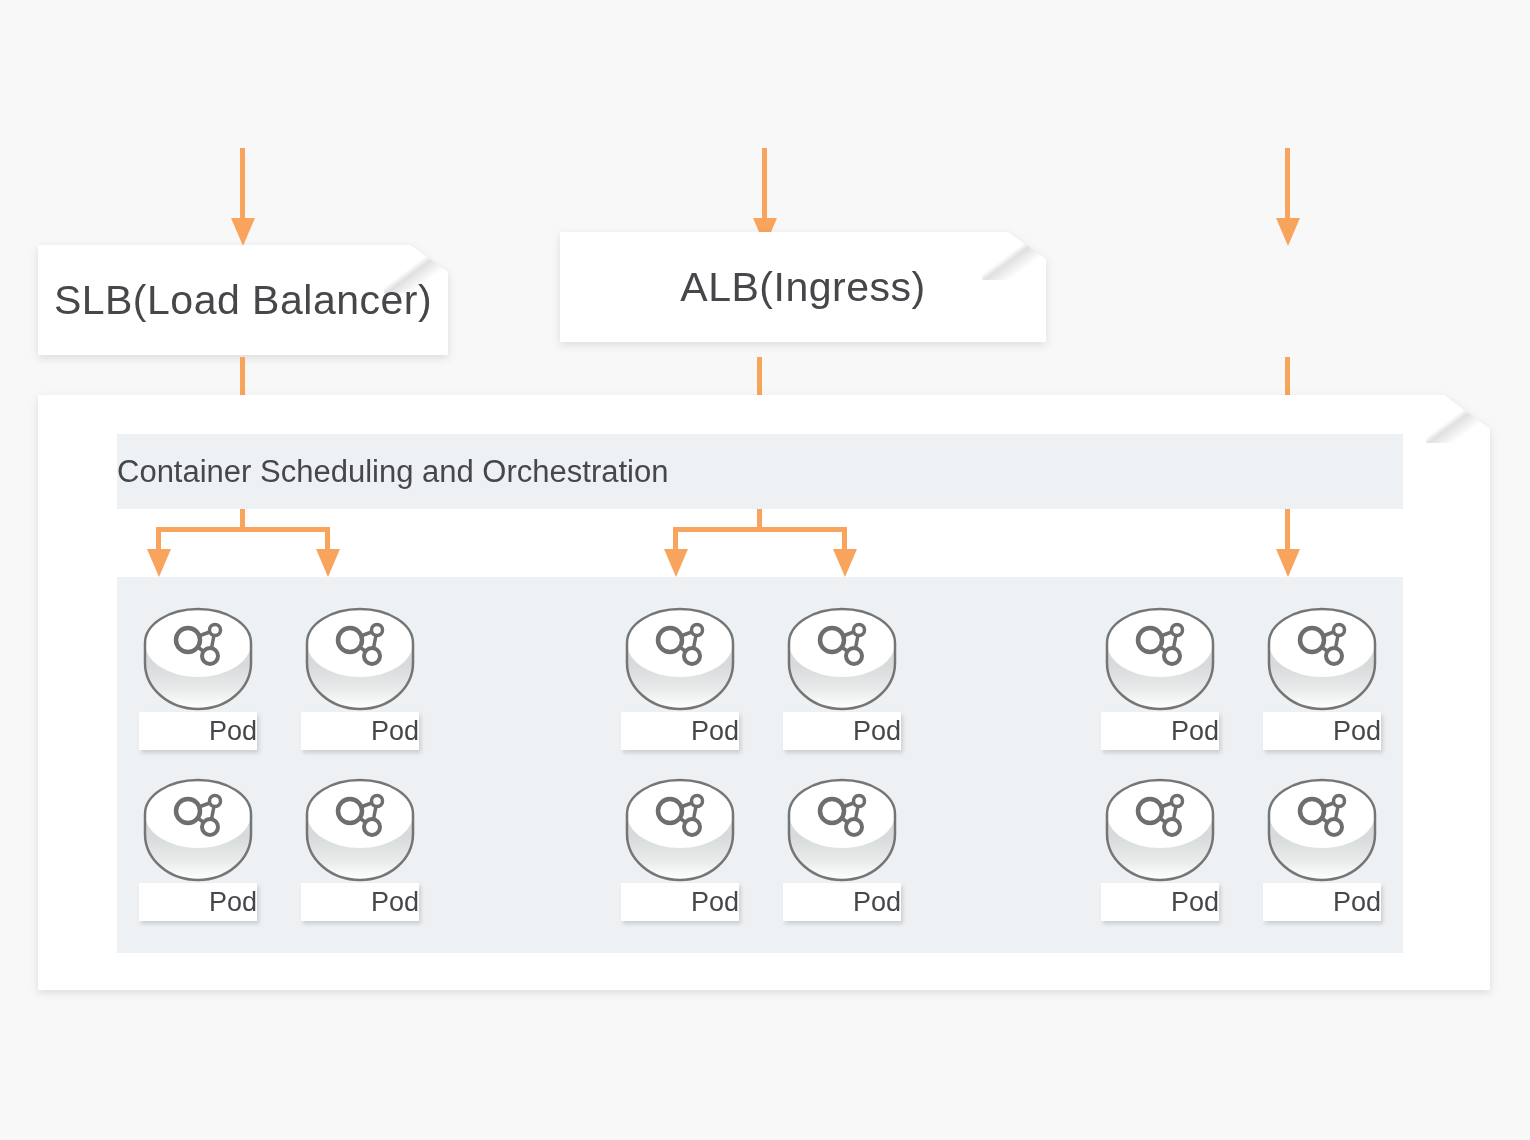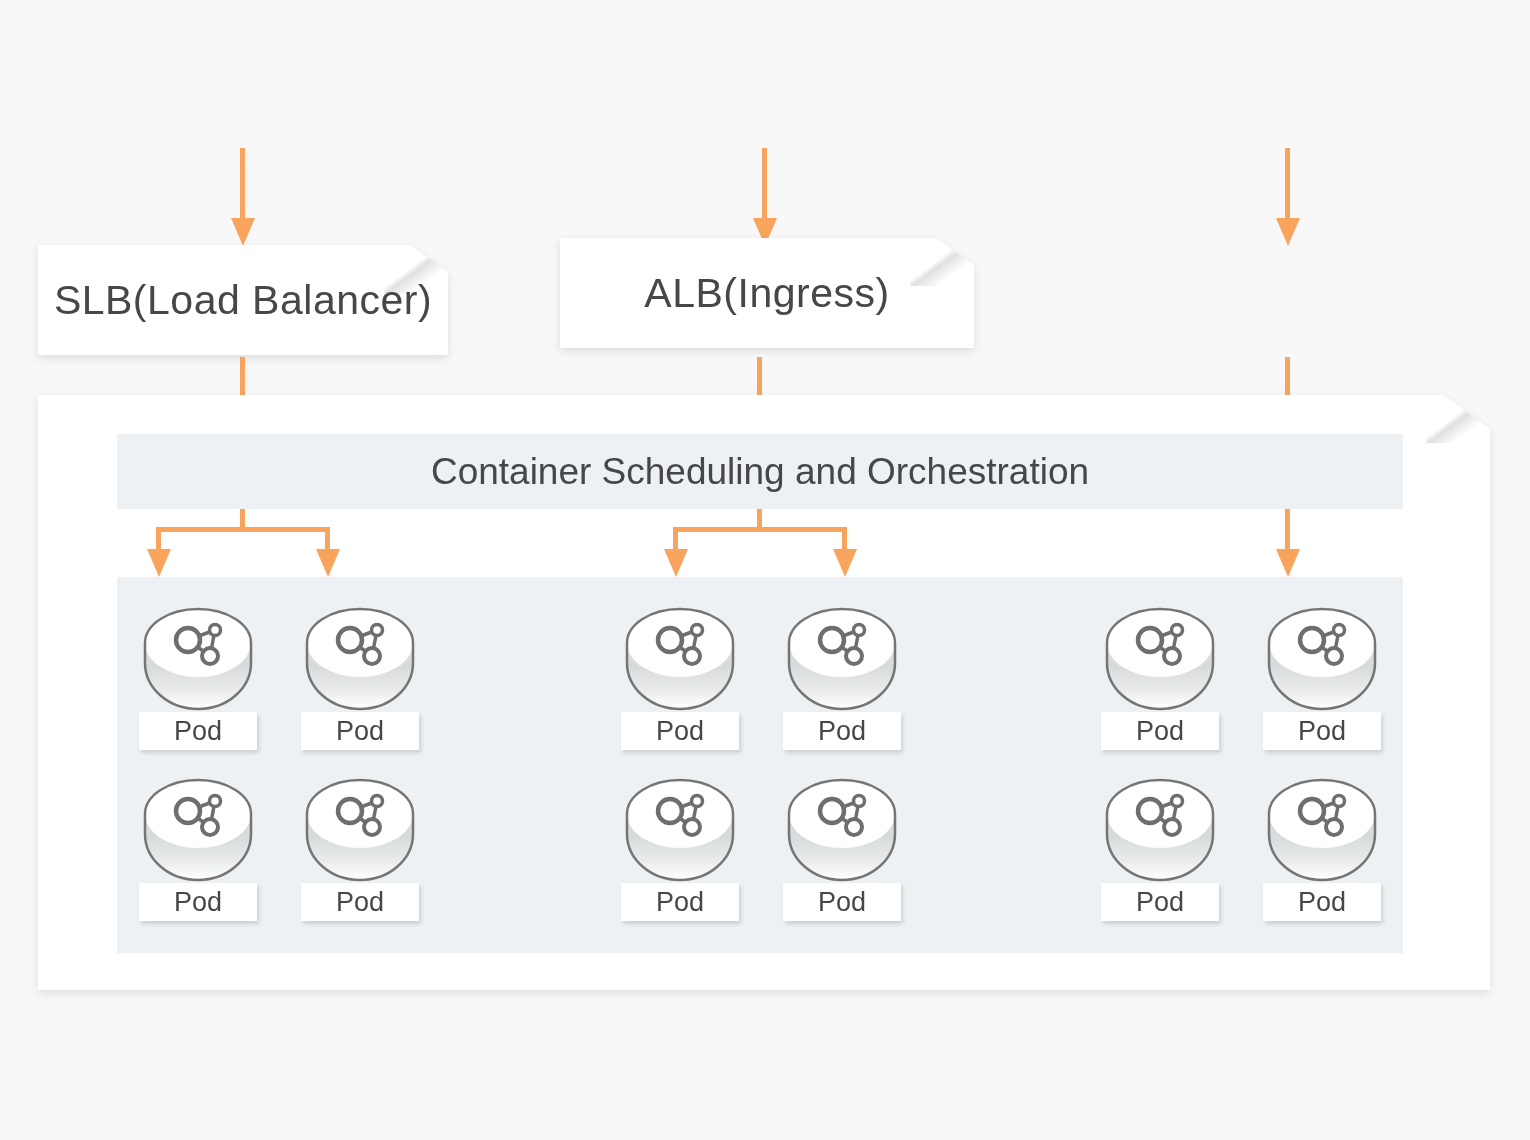--- a/index.html
+++ b/index.html
@@ -31,38 +31,38 @@
     content:""; position:absolute; top:0; right:0; width:64px; height:48px;
     background:linear-gradient(to right bottom, rgba(0,0,0,0) 44%, rgba(0,0,0,0.12) 52%, rgba(0,0,0,0) 72%);
     pointer-events:none;
   }
   .node-label {
     position:absolute; inset:0; text-align:center; line-height:110px;
     font-size:41px; color:var(--text); letter-spacing:0.5px; white-space:nowrap;
   }
   
   .banner {
-    position:absolute; background:var(--panel); text-align:center;
-    font-size:37px; line-height:75px; color:var(--text);
+    position:absolute; background:var(--panel); 
+    font-size:31px; line-height:75px; color:var(--text);
   }
   .pods-panel { position:absolute; background:var(--panel); }
   
   .vline { position:absolute; width:5px; background:var(--accent); }
   .hline { position:absolute; height:5px; background:var(--accent); }
   .ahead {
     position:absolute; width:24px; height:28px; background:var(--accent);
     clip-path:polygon(0 0, 100% 0, 50% 100%);
   }
   
   .pod { position:absolute; width:118px; height:143px; }
   .pod svg { position:absolute; left:4px; top:0; }
   .pod-label {
     position:absolute; left:0; top:105px; width:118px; height:38px;
     background:#ffffff; box-shadow:2px 3px 4px rgba(0,0,0,0.14);
-    text-align:center; line-height:38px; font-size:27px; color:var(--text);
+    text-align:right; line-height:38px; font-size:27px; color:var(--text);
   }
 </style>
 </head>
 <body>
 
 <svg width="0" height="0" style="position:absolute">
   <defs>
     <linearGradient id="podSide" x1="0" y1="0.35" x2="0" y2="1">
       <stop offset="0" stop-color="#d8dbdc"></stop>
       <stop offset="0.55" stop-color="#e9ebeb"></stop>
@@ -80,21 +80,21 @@
   <div class="ahead" style="left:753px; top:218px"></div>
 
   <div class="vline" style="left:1285px; top:148px; height:71px"></div>
   <div class="ahead" style="left:1276px; top:218px"></div>
 
   <div class="shadow-wrap" style="left:38px; top:245px; width:410px; height:110px">
     <div class="notched fold">
       <div class="node-label">SLB(Load Balancer)</div>
     </div>
   </div>
-  <div class="shadow-wrap" style="left:560px; top:238px; width:414px; height:110px">
+  <div class="shadow-wrap" style="left:560px; top:232px; width:486px; height:110px">
     <div class="notched fold">
       <div class="node-label">ALB(Ingress)</div>
     </div>
   </div>
 
   <div class="vline" style="left:240px; top:357px; height:78px"></div>
   <div class="vline" style="left:757px; top:357px; height:78px"></div>
   <div class="vline" style="left:1285px; top:357px; height:78px"></div>
 
   <div class="shadow-wrap" style="left:38px; top:395px; width:1452px; height:595px">

